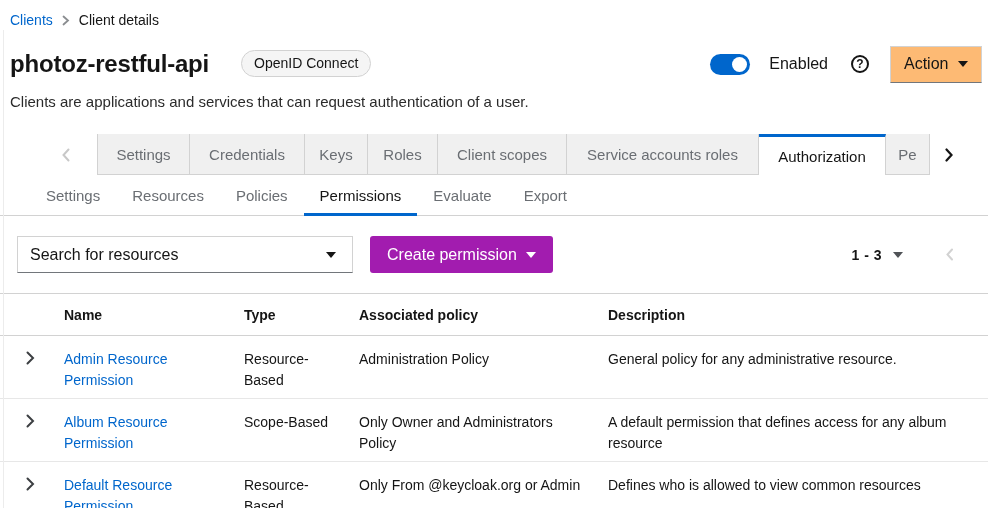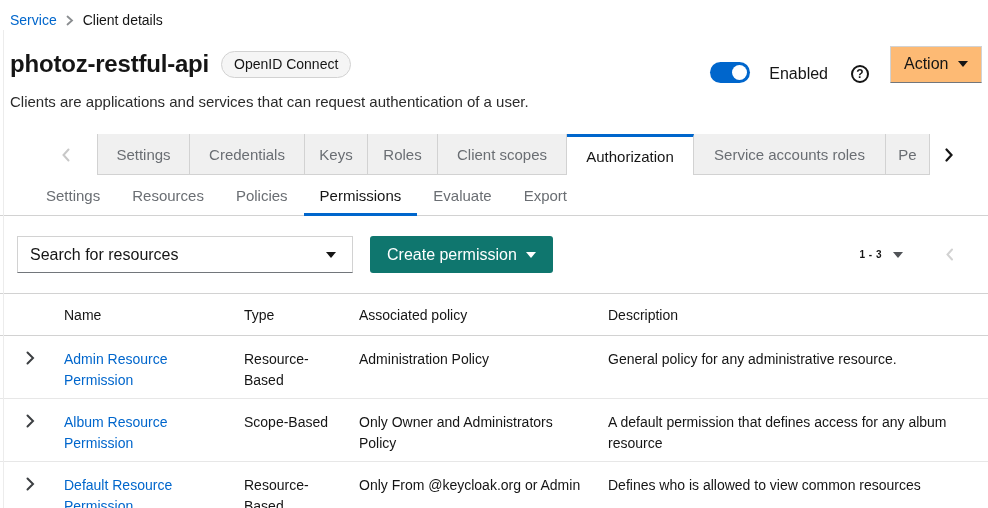--- a/index.html
+++ b/index.html
@@ -10,27 +10,27 @@
   }
   .left-rule { position: absolute; left: 3px; top: 30px; bottom: 0; width: 1px; background: #ececec; }
 
   
   .breadcrumb { padding: 11px 0 0 10px; font-size: 14px; display: flex; align-items: center; gap: 9px; height: 29px; }
   .breadcrumb a { color: #0066cc; text-decoration: none; cursor: pointer; }
   .crumb-sep { color: #8a8d90; display: inline-flex; }
 
   
   .header-row { margin: 16px 6px 0 10px; display: flex; align-items: center; height: 38px; }
-  .title-wrap { display: flex; align-items: flex-end; gap: 12px; }
+  .title-wrap { display: flex; align-items: flex-start; gap: 32px; }
   .page-title { font-size: 24px; font-weight: 600; letter-spacing: -0.2px; }
   .badge {
     font-size: 14px; color: #151515; background: #f5f5f5;
     border: 1px solid #d2d2d2; border-radius: 15px; padding: 4px 12px; line-height: 1.2;
   }
-  .header-controls { margin-left: auto; display: flex; align-items: flex-end; }
+  .header-controls { margin-left: auto; display: flex; align-items: center; }
   .switch { width: 40px; height: 21px; border-radius: 11px; background: #0066cc; position: relative; cursor: pointer; border: none; display: inline-block; }
   .switch .knob { position: absolute; top: 3px; right: 3px; width: 15px; height: 15px; border-radius: 50%; background: #fff; }
   .enabled-label { font-size: 16px; margin-left: 19px; }
   .help-btn {
     margin-left: 23px; width: 18px; height: 18px; border-radius: 50%;
     border: 2px solid #151515; background: #fff; color: #151515;
     font-size: 12px; font-weight: 700; line-height: 14px; text-align: center; cursor: pointer; padding: 0;
   }
   .action-toggle {
     margin-left: 21px; width: 92px; height: 37px; background: #fdba74;
@@ -65,54 +65,54 @@
 
   
   .toolbar { margin-top: 20px; padding: 0 0 0 17px; display: flex; align-items: center; height: 37px; }
   .search-select {
     width: 336px; height: 37px; background: #fff;
     border: 1px solid #d2d2d2; border-bottom-color: #72767b;
     display: flex; align-items: center; justify-content: space-between;
     padding: 0 16px 0 12px; font-size: 16px; color: #151515; cursor: pointer;
   }
   .create-btn {
-    margin-left: 17px; width: 183px; height: 37px; background: #0f766e; color: #fff;
+    margin-left: 17px; width: 183px; height: 37px; background: #a21caf; color: #fff;
     border: none; border-radius: 3px; font-size: 16px; font-family: inherit;
     display: flex; align-items: center; justify-content: space-between; padding: 0 17px; cursor: pointer;
   }
   .pagination { margin-left: auto; display: flex; align-items: center; padding-right: 34px; }
   .page-range-toggle { display: flex; align-items: center; gap: 11px; background: none; border: none; cursor: pointer; font-family: inherit; }
-  .page-range { font-size: 10px; font-weight: 600; color: #151515; letter-spacing: 0.5px; }
+  .page-range { font-size: 14px; font-weight: 600; color: #151515; letter-spacing: 0.5px; }
   .page-range-toggle .caret { color: #505357; }
   .page-prev { margin-left: 42px; background: none; border: none; color: #d2d2d2; display: flex; align-items: center; cursor: default; padding: 0; }
 
   
   table { margin-top: 20px; width: 988px; border-collapse: collapse; table-layout: fixed; border-top: 1px solid #d2d2d2; }
   col.c-expand { width: 48px; } col.c-name { width: 180px; } col.c-type { width: 115px; } col.c-policy { width: 249px; } col.c-desc { width: auto; }
   thead th {
-    text-align: left; font-size: 14px; font-weight: 400; color: #151515;
+    text-align: left; font-size: 14px; font-weight: 700; color: #151515;
     padding: 13px 16px 12px 16px; border-bottom: 1px solid #d2d2d2;
   }
   tbody td {
     vertical-align: top; font-size: 14px; color: #151515;
     padding: 13px 16px 7px 16px; line-height: 21px; border-bottom: 1px solid #e7e7e7;
   }
   tbody td.cell-type, tbody td.cell-policy { padding-right: 8px; }
   td.cell-expand { padding: 14px 0 0 26px; }
   .expand-btn { background: none; border: none; padding: 0; color: #3c3f42; cursor: pointer; display: inline-flex; }
   a.perm-link { color: #0066cc; text-decoration: none; cursor: pointer; }
   tbody tr:last-child td { border-bottom: none; }
 </style>
 </head>
 <body>
 
 <div class="left-rule"></div>
 
 <nav class="breadcrumb">
-  <a>Service</a>
+  <a>Clients</a>
   <span class="crumb-sep">
     <svg width="8" height="11" viewBox="0 0 8 11">
         <path d="M1.5 1.5 L6 5.5 L1.5 9.5" fill="none" stroke="currentColor" stroke-width="1.8" stroke-linecap="round"></path>
       </svg>
   </span>
   <span>Client details</span>
 </nav>
 
 <div class="header-row">
   <div class="title-wrap">
@@ -148,25 +148,25 @@
     </div>
   <div class="tab" style="width:63px">
       <span>Keys</span>
     </div>
   <div class="tab" style="width:70px">
       <span>Roles</span>
     </div>
   <div class="tab" style="width:129px">
       <span>Client scopes</span>
     </div>
+  <div class="tab" style="width:192px">
+      <span>Service accounts roles</span>
+    </div>
   <div class="tab active" style="width:127px">
       <span>Authorization</span>
-    </div>
-  <div class="tab" style="width:192px">
-      <span>Service accounts roles</span>
     </div>
   <div class="tab" style="width:44px">
       <span>Pe</span>
     </div>
   <button class="tab-scroll right">
     <svg width="10" height="14" viewBox="0 0 10 14">
         <path d="M2.5 1.5 L7.5 7 L2.5 12.5" fill="none" stroke="currentColor" stroke-width="2.2" stroke-linecap="round"></path>
       </svg>
   </button>
 </div>

